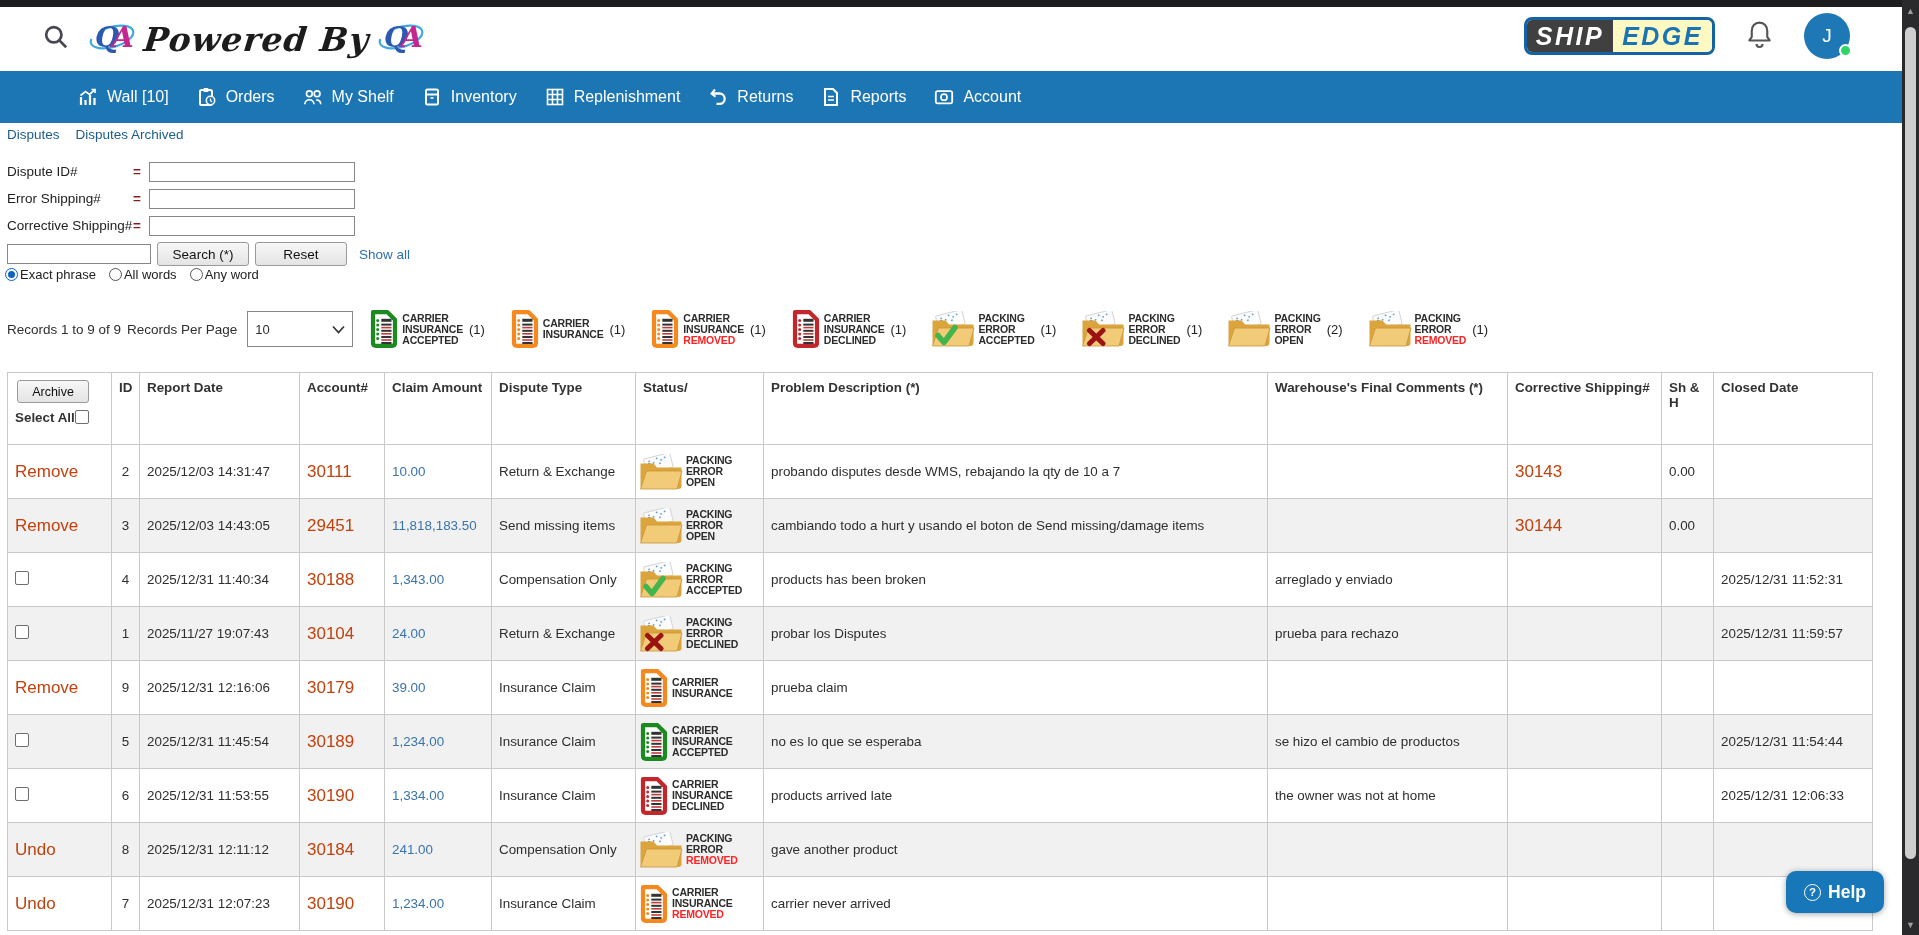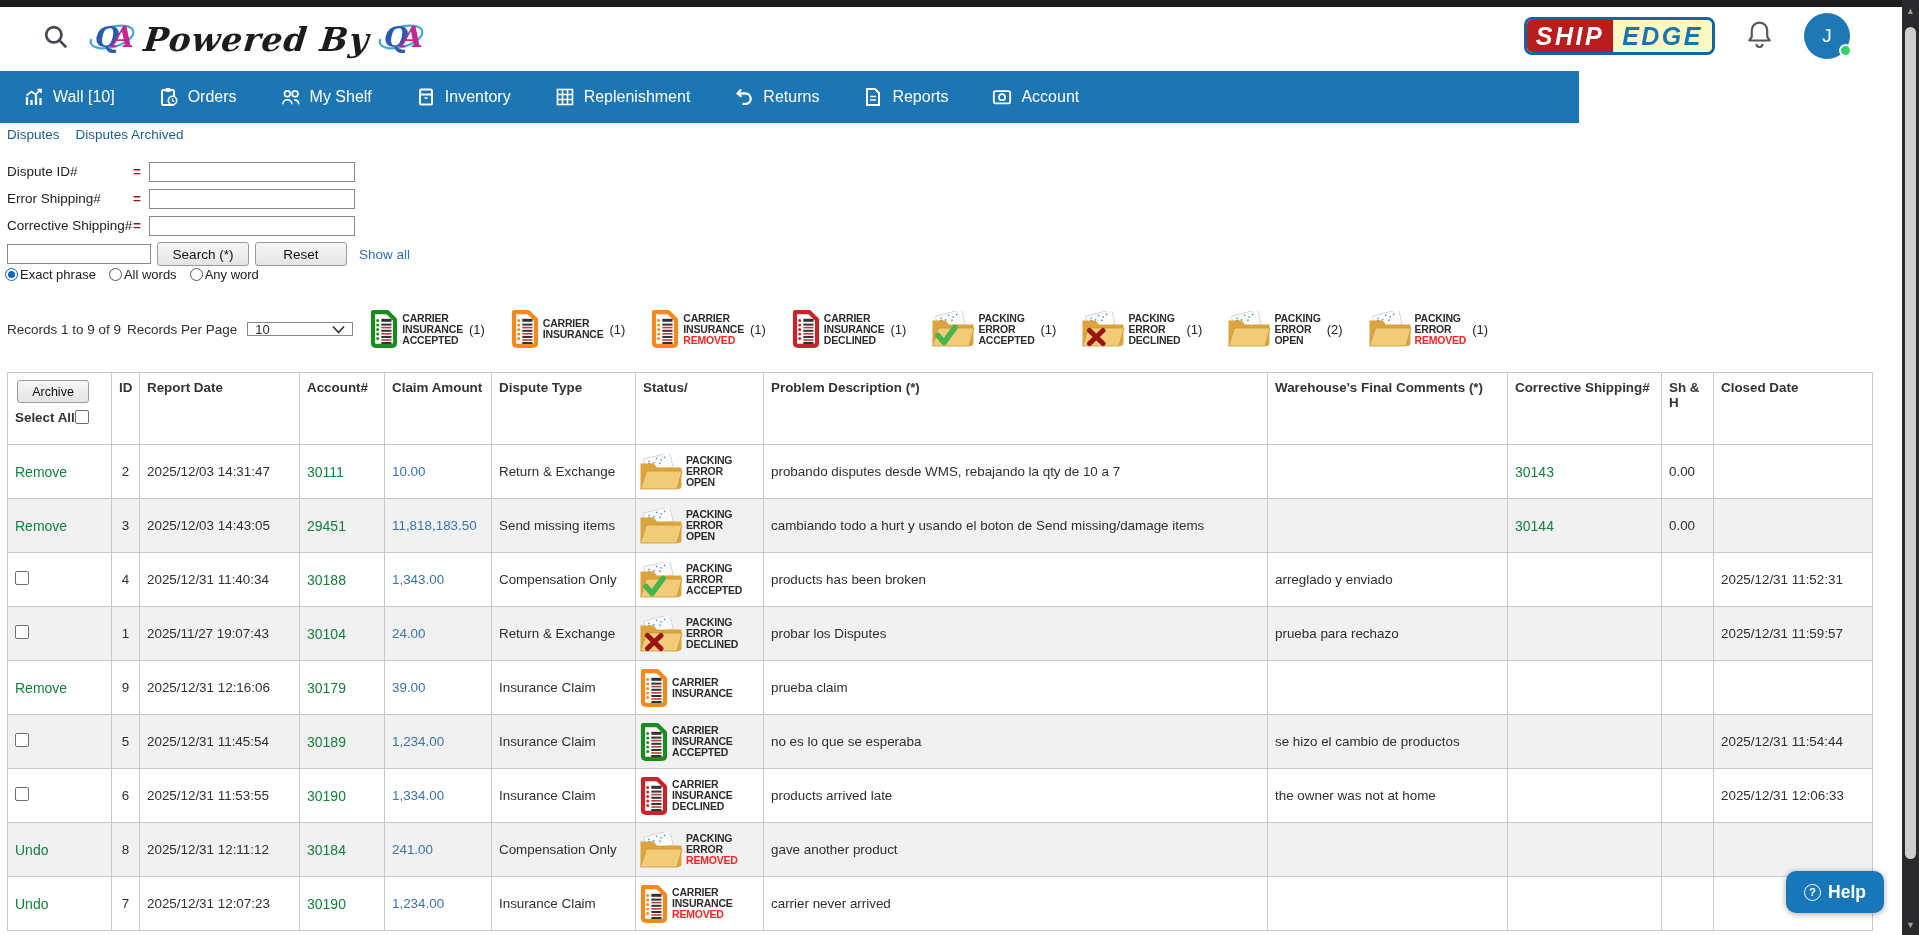--- a/index.html
+++ b/index.html
@@ -13,30 +13,30 @@
   .top-strip{position:absolute;top:0;left:0;width:1919px;height:7px;background:#1d1d1f;}
 
   
   .topbar{position:absolute;top:7px;left:0;width:1902px;height:64px;background:#fff;}
   .search-ic{position:absolute;left:42px;top:16px;}
   .brand{position:absolute;left:88px;top:10px;display:flex;align-items:center;gap:8px;}
   .powered{font-family:"DejaVu Serif",serif;font-style:italic;font-weight:bold;font-size:33px;color:#1c1c1c;transform:skewX(-6deg);letter-spacing:1px;}
   .top-right{position:absolute;right:52px;top:6px;display:flex;align-items:center;gap:30px;}
   .shipedge{display:flex;border:3px solid #1464a5;border-radius:8px;overflow:hidden;background:#fff;}
   .ship,.edge{font-weight:800;font-style:italic;font-size:25px;line-height:32px;letter-spacing:2.5px;padding:0 9px;}
-  .ship{background:#b91c1c;color:#fff;}
+  .ship{background:#404040;color:#fff;}
   .edge{color:#1a74b4;background:#fef9c3;}
   .avatar{width:46px;height:46px;border-radius:50%;background:#1d78b5;color:#fff;font-size:19px;
           display:flex;align-items:center;justify-content:center;position:relative;cursor:pointer;}
   .presence-dot{position:absolute;right:-2px;bottom:2px;width:13px;height:13px;border-radius:50%;
                 background:#2ed564;border:2px solid #fff;}
 
   
-  .navbar{position:absolute;top:71px;left:0;width:1579px;height:52px;background:#1d76b4;
-          display:flex;align-items:center;padding-left:24px;gap:44px;}
+  .navbar{position:absolute;top:71px;left:0;width:1902px;height:52px;background:#1d76b4;
+          display:flex;align-items:center;padding-left:78px;gap:28px;}
   .nav-item{display:flex;align-items:center;gap:9px;color:#fff;font-size:16px;text-decoration:none;white-space:nowrap;}
   .nico{width:20px;height:20px;display:block;}
 
   
   .breadcrumb{position:absolute;top:127px;left:7px;display:flex;gap:16px;}
   .breadcrumb a{color:#1b5c8a;font-size:13.5px;text-decoration:none;}
 
   
   .filter-fields{position:absolute;top:158px;left:7px;}
   .f-row{display:flex;align-items:center;height:27px;}
@@ -51,39 +51,39 @@
   .radio-row{position:absolute;top:267px;left:5px;display:flex;align-items:center;gap:13px;font-size:13px;color:#222;}
   .radio-opt{display:flex;align-items:center;gap:2px;cursor:pointer;}
   .radio{width:13px;height:13px;border:1px solid #555;border-radius:50%;position:relative;background:#fff;display:inline-block;}
   .radio.sel{border-color:#0f62c6;}
   .radio.sel::after{content:"";position:absolute;inset:2px;border-radius:50%;background:#0f62c6;}
 
   
   .records-bar{position:absolute;top:300px;left:7px;height:58px;display:flex;align-items:center;}
   .records-text{font-size:13.5px;width:120px;}
   .pp-label{font-size:13.5px;margin-right:10px;white-space:nowrap;}
-  .select{width:106px;height:14px;border:1px solid #878787;display:flex;align-items:center;
+  .select{width:106px;height:36px;border:1px solid #878787;display:flex;align-items:center;
           justify-content:space-between;padding:0 7px;font-size:13px;background:#fff;margin-right:14px;cursor:pointer;}
   .status-filters{display:flex;align-items:center;gap:25px;margin-left:2px;}
   .sf-item{display:flex;align-items:center;gap:4px;cursor:pointer;}
   .s-label{font-size:10.5px;font-weight:bold;color:#2c2c2c;line-height:11px;letter-spacing:-.2px;}
   .s-label .red{color:#ff2222;}
   .s-count{font-size:13px;color:#222;margin-left:2px;}
   .s-icon-wrap{display:inline-flex;}
 
   
   .disputes-table{position:absolute;top:372px;left:7px;width:1858px;border-collapse:collapse;
                   table-layout:fixed;background:#fff;border:1px solid #b9b9b9;}
   .disputes-table th,.disputes-table td{border:1px solid #c9c9c9;font-size:13.4px;color:#2e2e2e;
                   padding:2px 7px;overflow:hidden;text-align:left;}
   .disputes-table th{vertical-align:top;padding-top:7px;height:72px;font-weight:bold;color:#333;}
   .disputes-table tbody tr{height:54px;}
   .disputes-table tbody tr:nth-child(even){background:#f1f1f1;}
   .c-id{text-align:center !important;padding:2px 2px !important;}
-  .tbl-link{color:#15803d;text-decoration:none;font-size:14px;}
+  .tbl-link{color:#c2410c;text-decoration:none;font-size:17px;}
   .c-claim{color:#3973ac !important;}
   .status-cell{padding:2px 3px !important;}
   .status-inner{display:flex;align-items:center;gap:3px;}
   .cb{width:14px;height:14px;border:1.5px solid #6e6e6e;border-radius:2px;background:#fff;display:inline-block;cursor:pointer;}
   .archive-btn{width:72px;height:23px;min-width:0;font-size:12.5px;margin:0 0 7px 2px;display:block;}
   .select-all{font-size:13.4px;font-weight:bold;display:flex;align-items:flex-start;}
 
   
   .help-btn{position:absolute;left:1786px;top:871px;width:98px;height:42px;background:#1877b8;border-radius:10px;
             color:#fff;display:flex;align-items:center;justify-content:center;gap:7px;font-size:17.5px;

